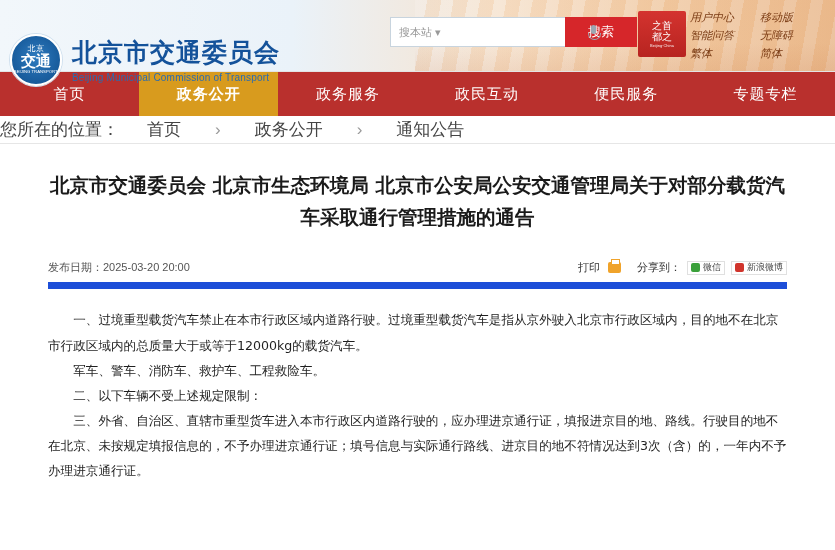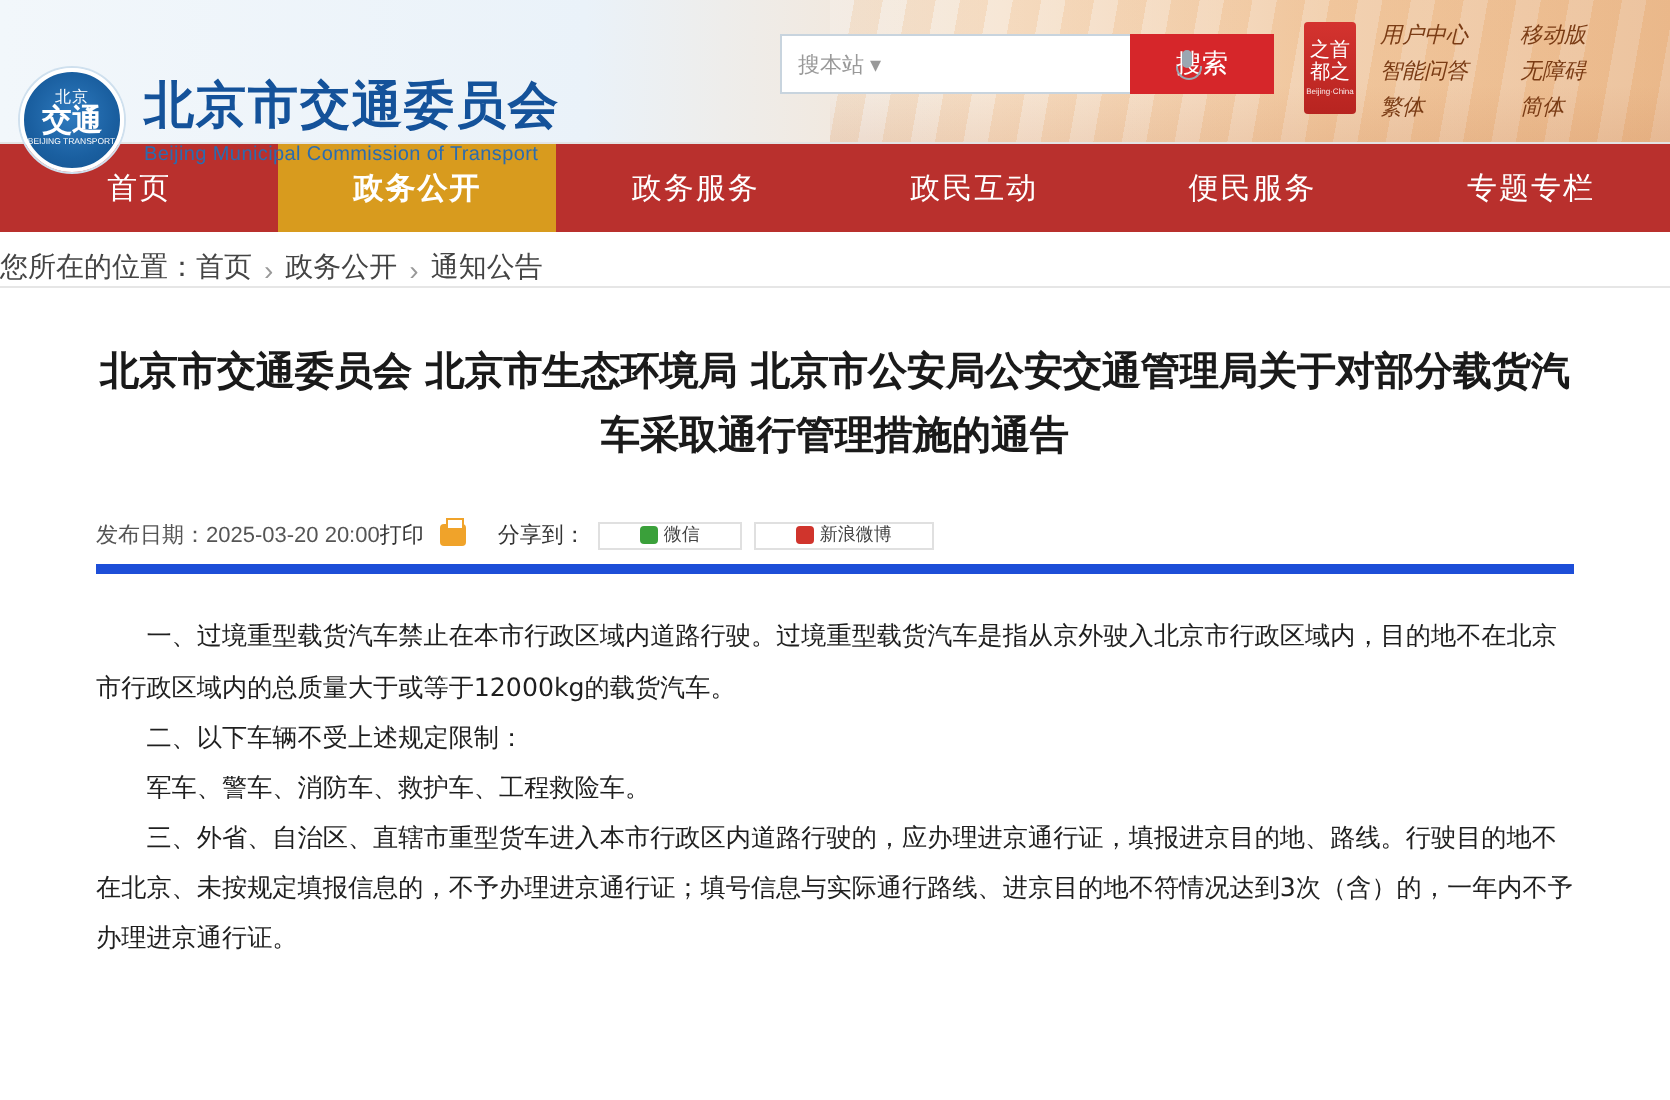--- a/index.html
+++ b/index.html
@@ -80,22 +80,22 @@
     border-radius: 0 0 7px 7px;
   }
   .search-btn {
     width: 72px; height: 30px; background: #d6262a; color: #fff;
     font-size: 13px; border: none; cursor: pointer;
     display: flex; align-items: center; justify-content: center;
   }
 
   
   .seal {
-    position: absolute; left: 652px; top: 11px; z-index: 3;
-    width: 26px; height: 46px;
+    position: absolute; left: 638px; top: 11px; z-index: 3;
+    width: 48px; height: 46px;
     background: linear-gradient(#d4332f, #b72420);
     color: #fff; font-size: 11px; line-height: 1.1;
     display: flex; flex-direction: column;
     align-items: center; justify-content: center;
     border-radius: 2px; text-align: center;
   }
   .seal span { display: block; font-size: 10px; }
   .seal .seal-en { font-size: 4px; margin-top: 2px; opacity: .9; }
   .hdr-links {
     position: absolute; left: 690px; top: 10px; z-index: 3;
@@ -111,56 +111,56 @@
   }
   .nav-item {
     flex: 1; display: flex; align-items: center; justify-content: center;
     font-size: 15px; cursor: pointer; letter-spacing: 1px;
   }
   .nav-item.active { background: #d89b1e; font-weight: bold; }
 
   
   .crumb-wrap {
     height: 28px; border-bottom: 1px solid #e6e6e6;
-    display: flex; align-items: flex-end;
-    font-size: 14px; color: #4a4a4a; padding-left: 0;
+    display: flex; align-items: center;
+    font-size: 17px; color: #4a4a4a; padding-left: 0; gap: 28px;
   }
   .crumb-wrap .lbl { color: #444; }
   .crumb-wrap a { color: #444; text-decoration: none; }
   .crumb-sep { margin: 0 6px; color: #999; }
 
   
   .article { padding: 26px 48px 0 48px; }
   .art-title {
     font-size: 19.5px; font-weight: bold; color: #1a1a1a;
     text-align: center; line-height: 1.65;
     font-family: "DejaVu Sans", sans-serif;
   }
   .meta-row {
     margin-top: 26px;
-    display: flex; align-items: center; 
+    display: flex; align-items: center; justify-content: space-between;
     font-size: 11px; color: #555;
     padding-bottom: 7px;
-    border-bottom: 5px solid #1d4ed8;
+    border-bottom: 7px solid #1d4ed8;
   }
   .meta-right { display: flex; align-items: center; gap: 6px; }
   .print-link { color: #333; text-decoration: none; }
   .print-ico {
     display: inline-block; width: 13px; height: 11px;
     background: #f0a32a; border-radius: 2px; position: relative;
     vertical-align: -2px; margin-left: 2px;
   }
   .print-ico::after {
     content: ""; position: absolute; left: 3px; top: -3px;
     width: 7px; height: 4px; background: #fff; border: 1px solid #f0a32a;
   }
   .share-lbl { color: #333; margin-left: 10px; }
   .chip {
     display: inline-flex; align-items: center; gap: 3px;
-    border: 1px solid #e0e0e0; padding: 0 20px; height: 14px;
+    border: 1px solid #e0e0e0; padding: 0 3px; height: 14px;
     background: #fff; font-size: 9px; color: #444;
   }
   .sq { width: 9px; height: 9px; border-radius: 2px; display: inline-block; }
   .sq.green { background: #3aa03a; }
   .sq.red { background: #d0342c; }
 
   .body-text {
     margin-top: 18px;
     font-size: 12.6px; line-height: 2.0; color: #1f1f1f;
     font-family: "DejaVu Sans", sans-serif;
@@ -249,20 +249,20 @@
         </span>
         <span class="chip">
           <span class="sq red"></span>
           <span>新浪微博</span>
         </span>
       </div>
     </div>
 
     <div class="body-text">
       <p>一、过境重型载货汽车禁止在本市行政区域内道路行驶。过境重型载货汽车是指从京外驶入北京市行政区域内，目的地不在北京市行政区域内的总质量大于或等于12000kg的载货汽车。</p>
+      <p>军车、警车、消防车、救护车、工程救险车。</p>
       <p>二、以下车辆不受上述规定限制：</p>
-      <p>军车、警车、消防车、救护车、工程救险车。</p>
       <p>三、外省、自治区、直辖市重型货车进入本市行政区内道路行驶的，应办理进京通行证，填报进京目的地、路线。行驶目的地不在北京、未按规定填报信息的，不予办理进京通行证；填号信息与实际通行路线、进京目的地不符情况达到3次（含）的，一年内不予办理进京通行证。</p>
 
     </div>
   </div>
 
 </div>
 
 </body></html>

